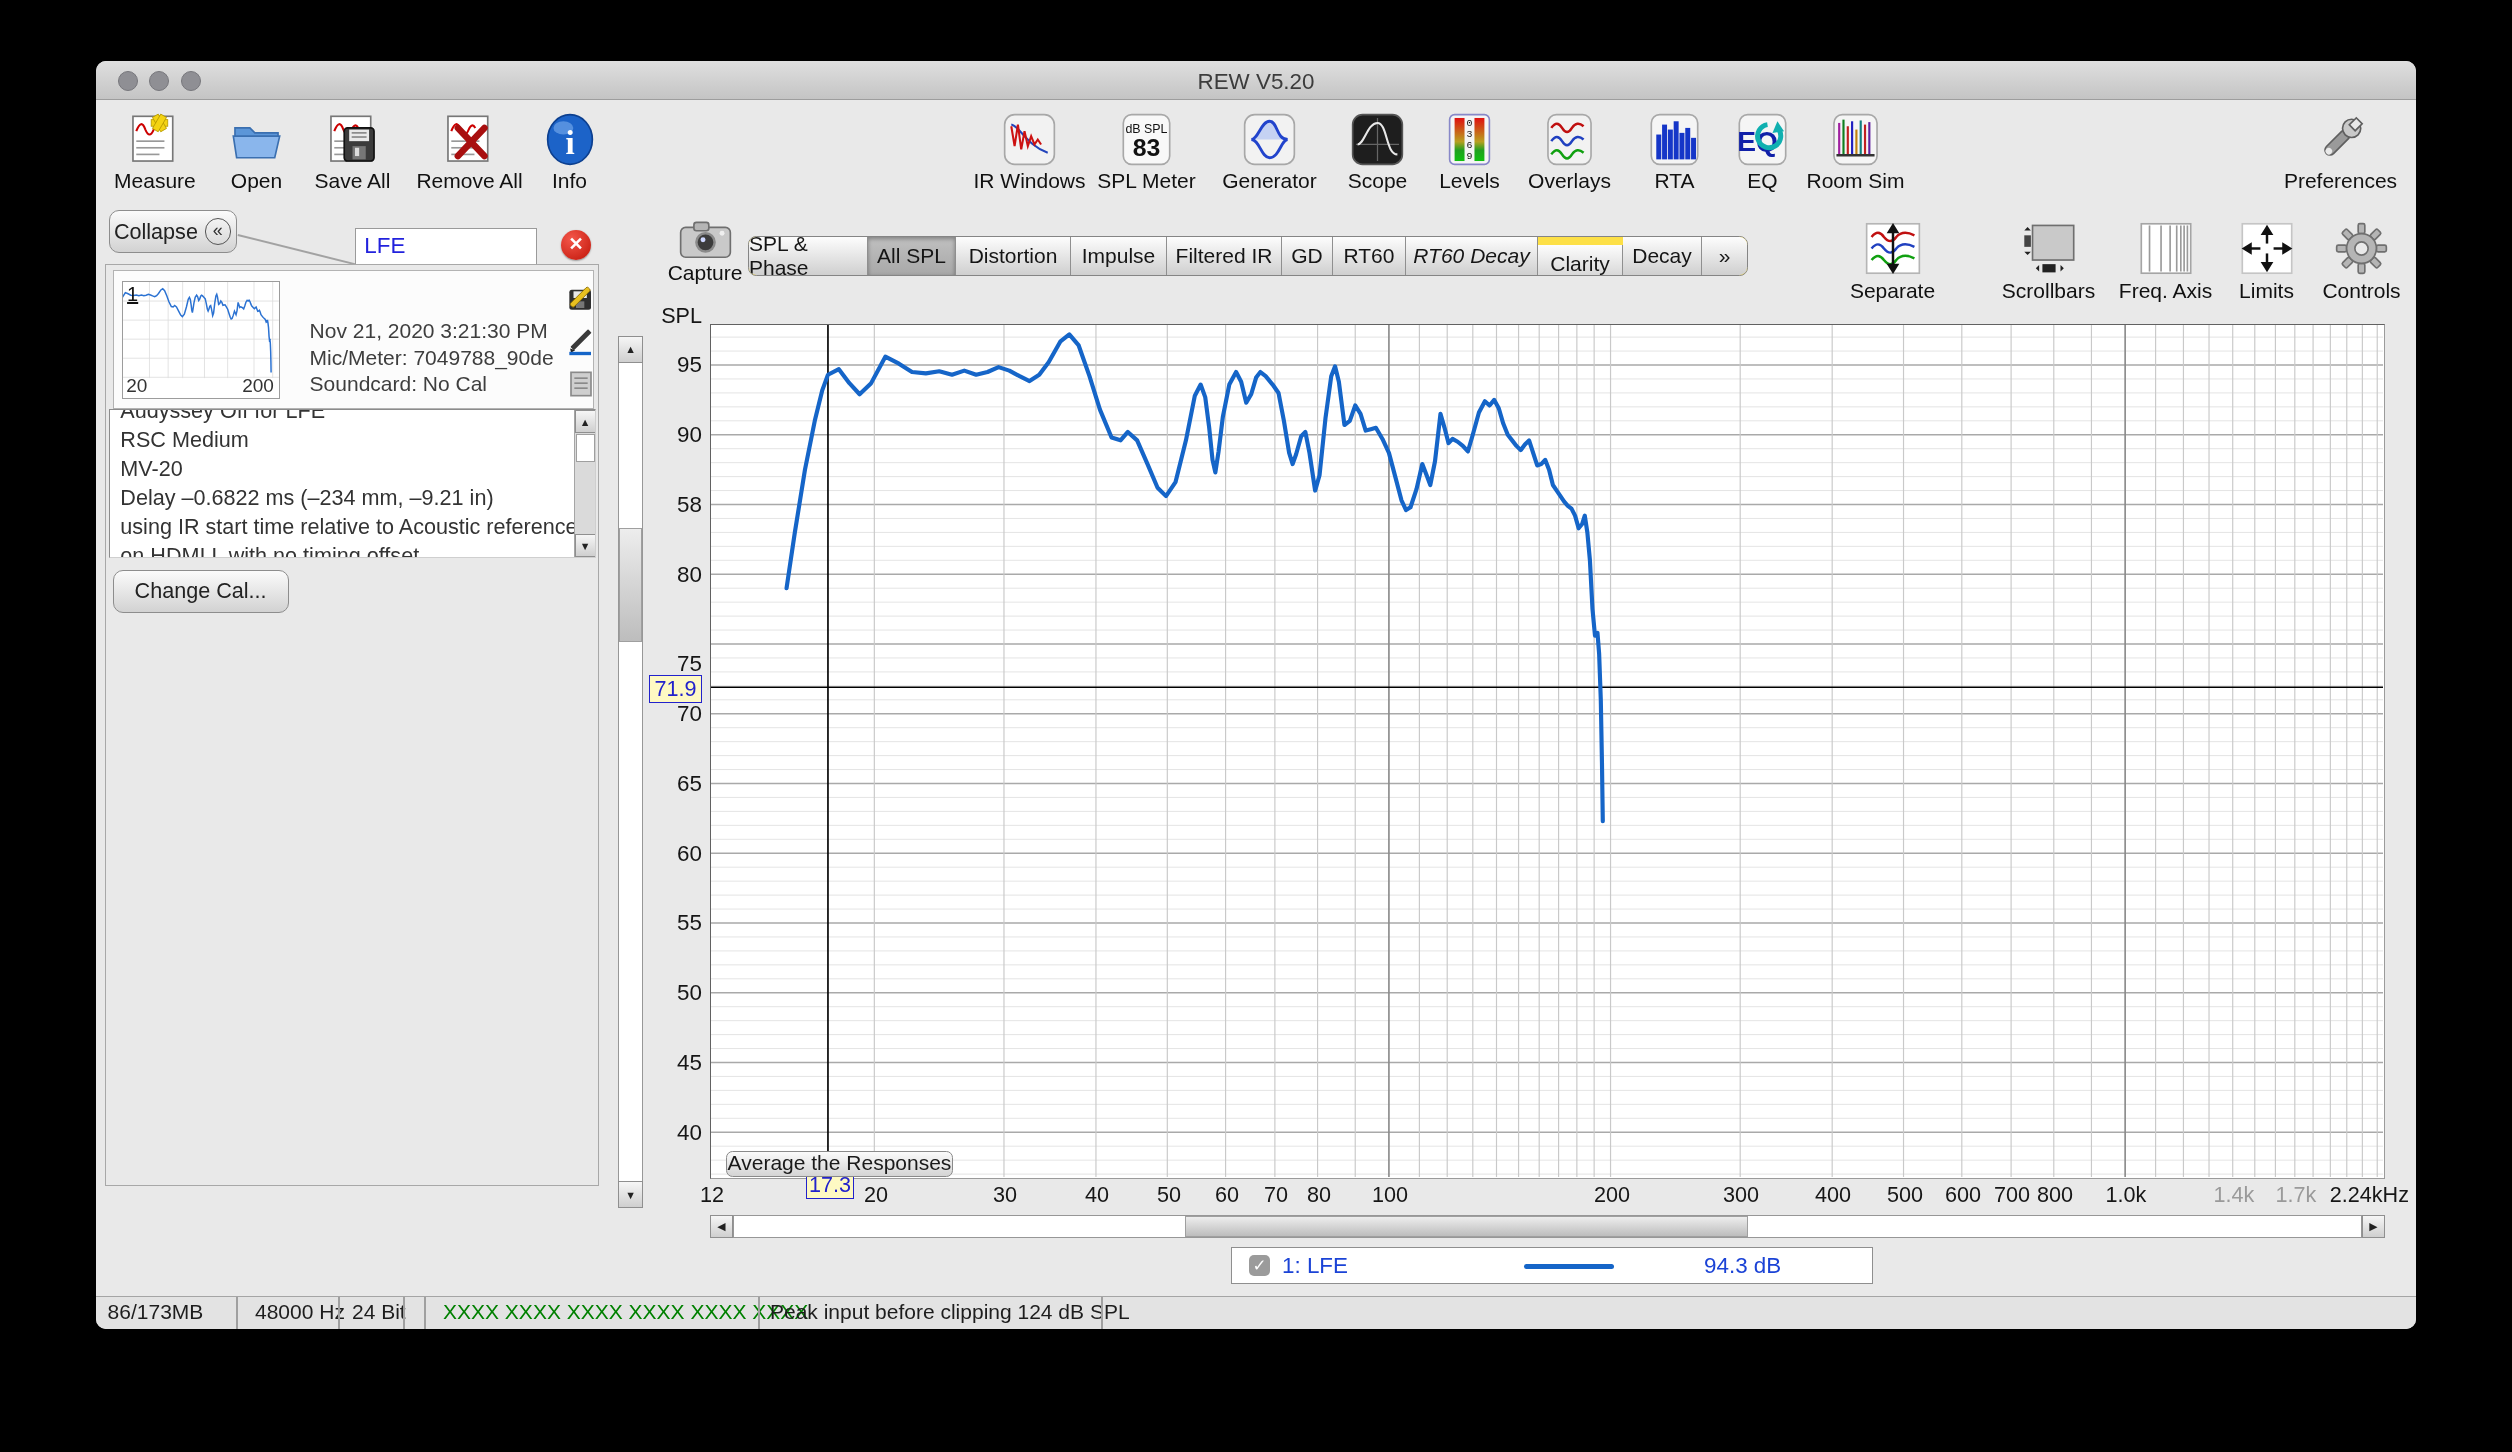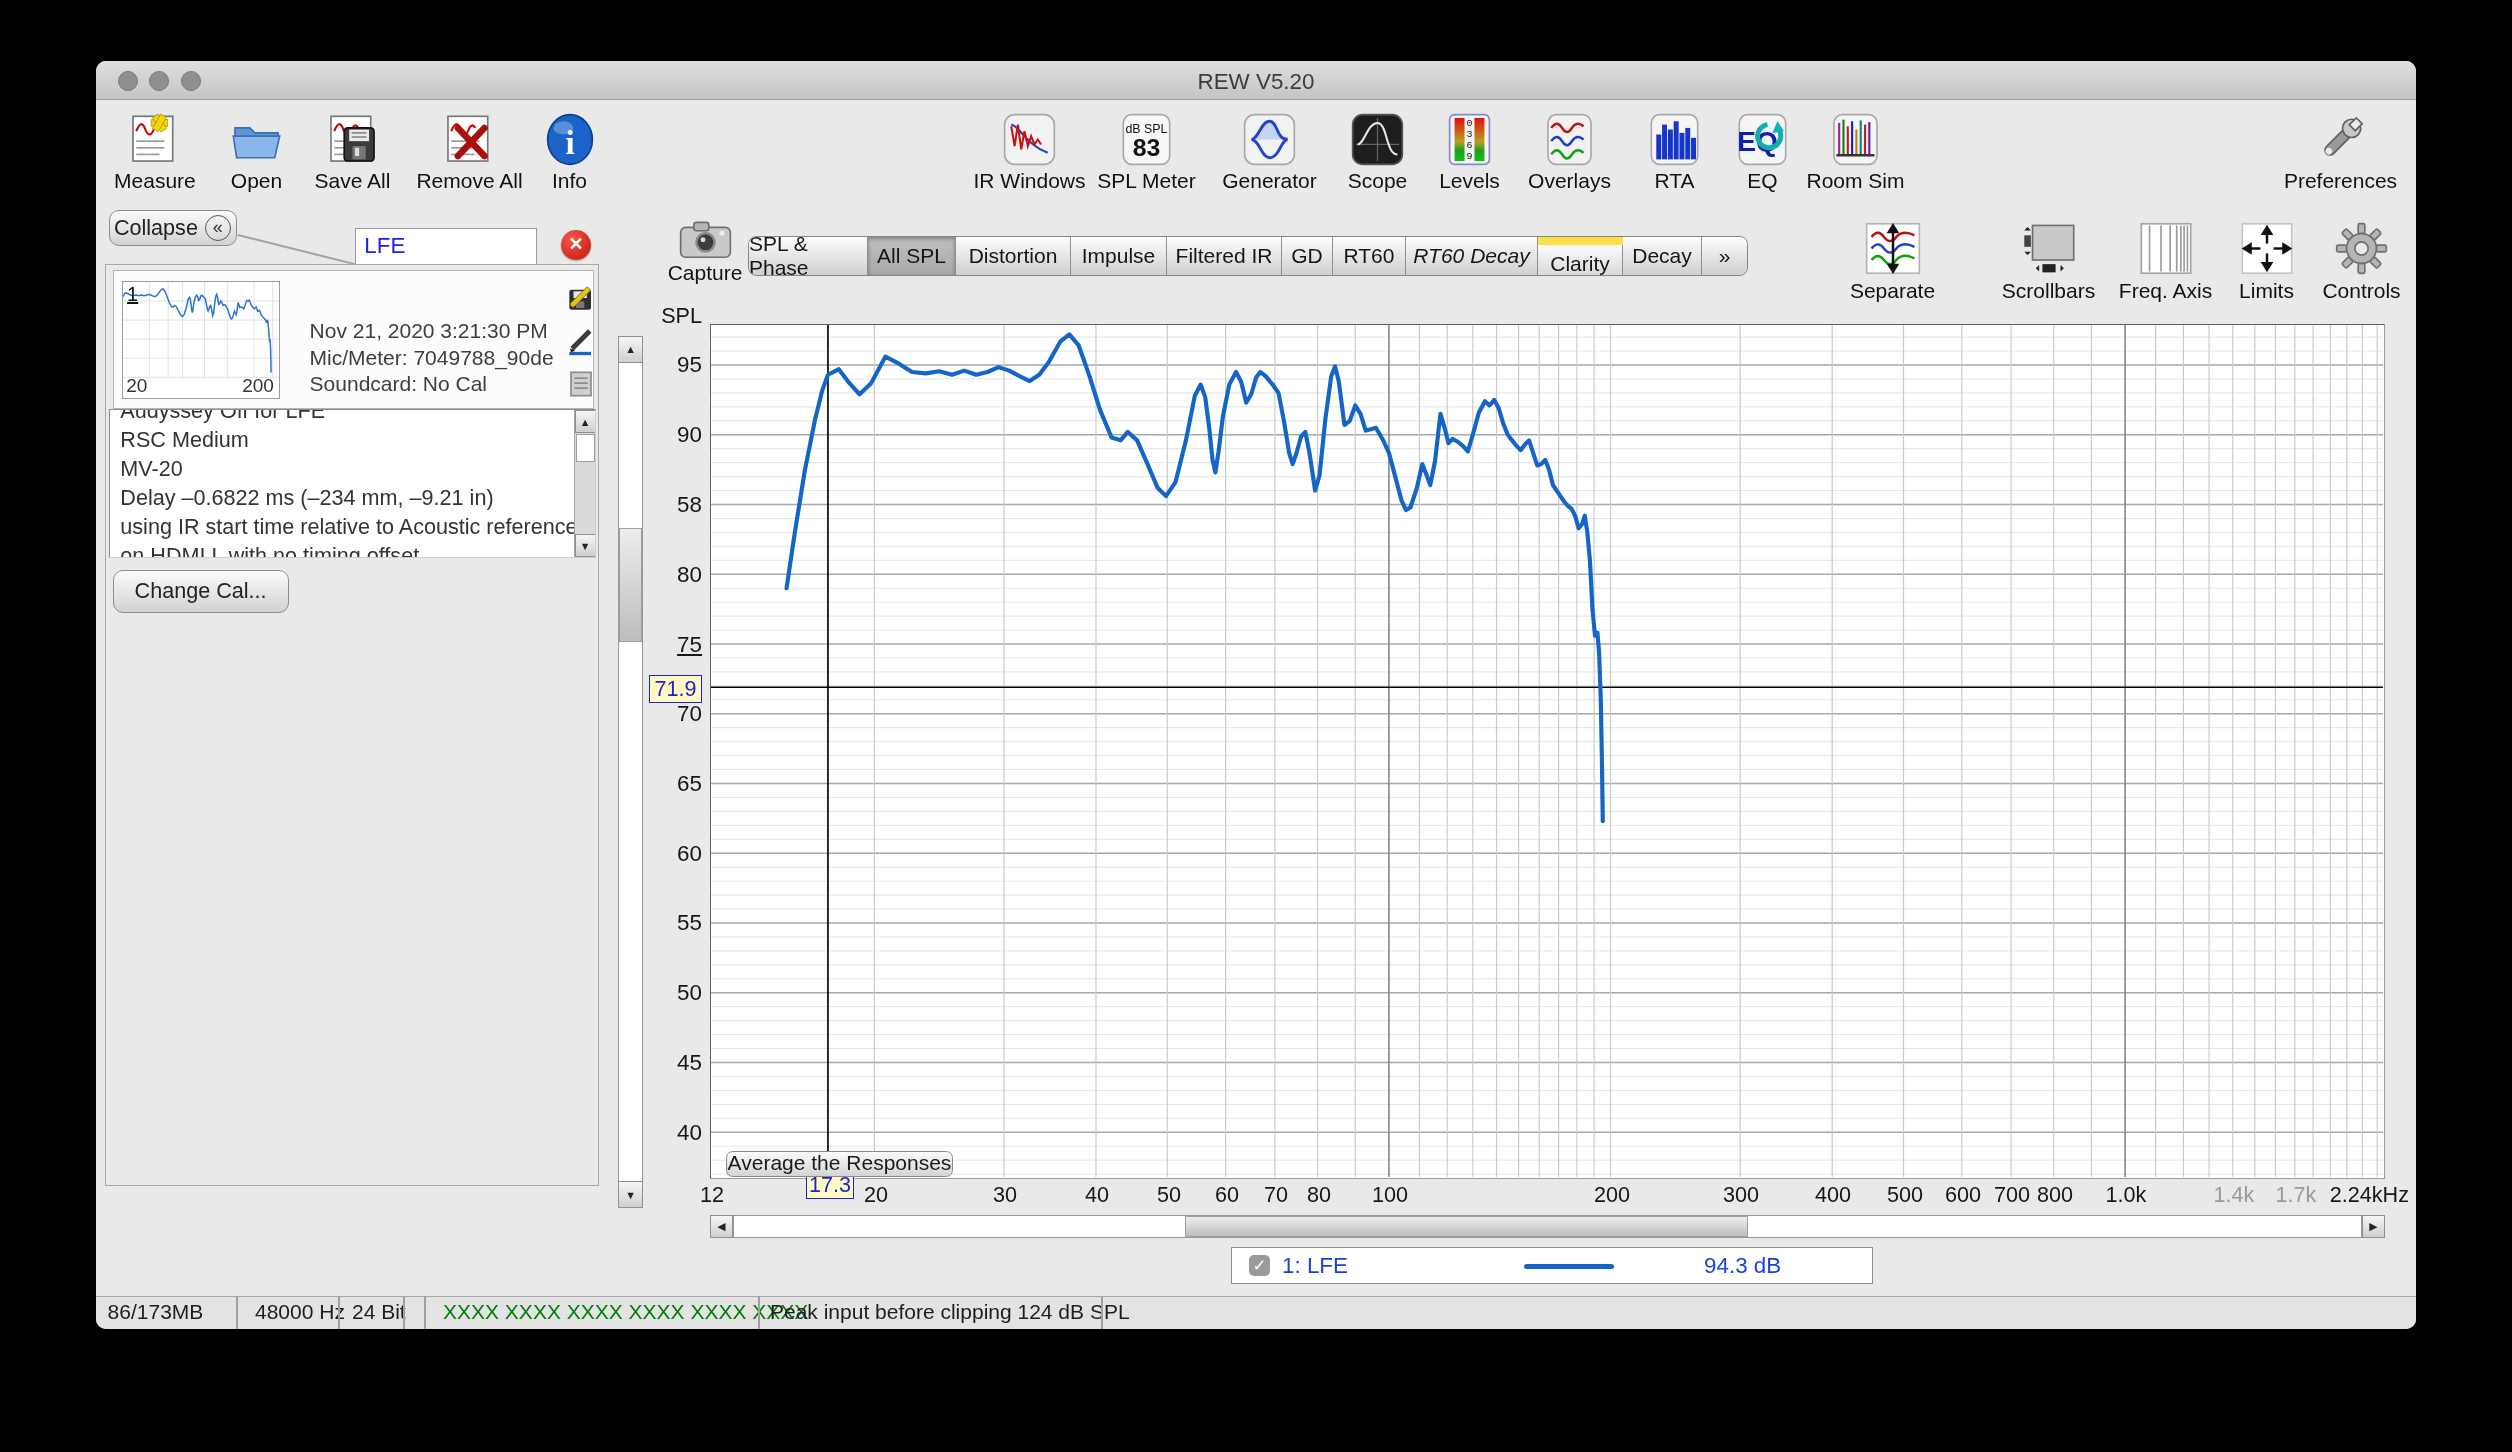--- a/index.html
+++ b/index.html
@@ -12,21 +12,21 @@
   #titlebar { left:0; top:0; width:100%; height:39px; border-radius:10px 10px 0 0;
     background:linear-gradient(#dfdfdf,#c4c4c4); border-bottom:0.8px solid #9d9d9d; }
   .traffic { width:20px; height:20px; border-radius:50%; top:10px;
     background:#8f8f94; border:0.8px solid #77777c; }
   #win-title { width:100%; top:7.5px; text-align:center; font-size:22.4px; color:#3c3c3c; }
   
   .tool-btn { width:141px; text-align:center; cursor:default; }
   .tool-btn .ticon { height:60px; display:flex; align-items:flex-end; justify-content:center; }
   .tool-btn .tlabel { font-size:21px; color:#111; margin-top:3.3px; white-space:nowrap; }
   
-  #collapse-btn { left:12.5px; top:149px; width:128px; height:36px; border-radius:10px;
+  #collapse-btn { left:12.5px; top:149px; width:128px; height:43px; border-radius:10px;
     background:linear-gradient(#fbfbfb,#d2d2d2); border:1.7px solid #8d8d8d; font-size:21.6px; color:#222;
     display:flex; align-items:center; justify-content:center; gap:6.6px; }
   #collapse-btn .chev { width:26.6px; height:26.6px; border:1.7px solid #555; border-radius:50%;
     font-size:18px; line-height:22.4px; text-align:center; color:#333; }
   #name-field { left:259px; top:167px; width:182px; height:37px; background:#fff;
     border:1.7px solid #9a9a9a; font-size:22.4px; color:#2222dd; line-height:33px; padding-left:8.3px; }
   #delete-btn { left:465px; top:169px; width:30px; height:30px; border-radius:50%;
     background:radial-gradient(circle at 35% 30%, #f4574a, #c01408); color:#fff; font-size:18px;
     text-align:center; line-height:28px; font-weight:bold; box-shadow:0 0.8px 1.7px rgba(0,0,0,.4); }
   #capture-btn { left:555px; top:158px; width:108px; text-align:center; }
@@ -604,21 +604,21 @@
       </div>
   </div>
   <div id="y-labels">
       <div class="abs ylab" style="left: 548px; top: 1059px;">40</div>
       <div class="abs ylab" style="left: 548px; top: 989px;">45</div>
       <div class="abs ylab" style="left: 548px; top: 919px;">50</div>
       <div class="abs ylab" style="left: 548px; top: 849px;">55</div>
       <div class="abs ylab" style="left: 548px; top: 780px;">60</div>
       <div class="abs ylab" style="left: 548px; top: 710px;">65</div>
       <div class="abs ylab" style="left: 548px; top: 640px;">70</div>
-      <div class="abs ylab" style="left: 548px; top: 571px; text-decoration: underline;">75</div>
+      <div class="abs ylab" style="left: 548px; top: 590px;">75</div>
       <div class="abs ylab" style="left: 548px; top: 501px;">80</div>
       <div class="abs ylab" style="left: 548px; top: 431px;">58</div>
       <div class="abs ylab" style="left: 548px; top: 361px;">90</div>
       <div class="abs ylab" style="left: 548px; top: 291px;">95</div>
     </div>
   <div id="x-labels">
       <div class="abs xlab" style="left: 566px; top: 1121px;">12</div>
       <div class="abs xlab" style="left: 730px; top: 1121px;">20</div>
       <div class="abs xlab" style="left: 859px; top: 1121px;">30</div>
       <div class="abs xlab" style="left: 951px; top: 1121px;">40</div>

